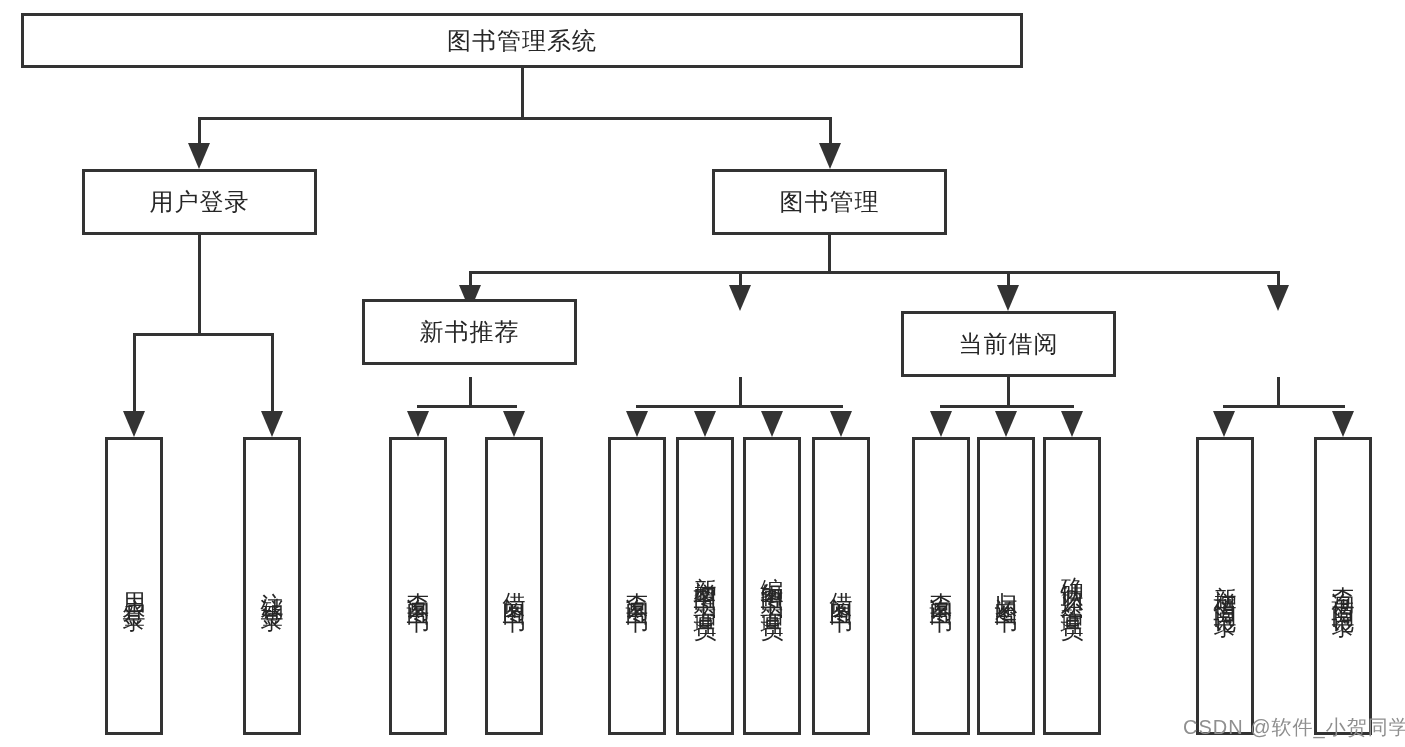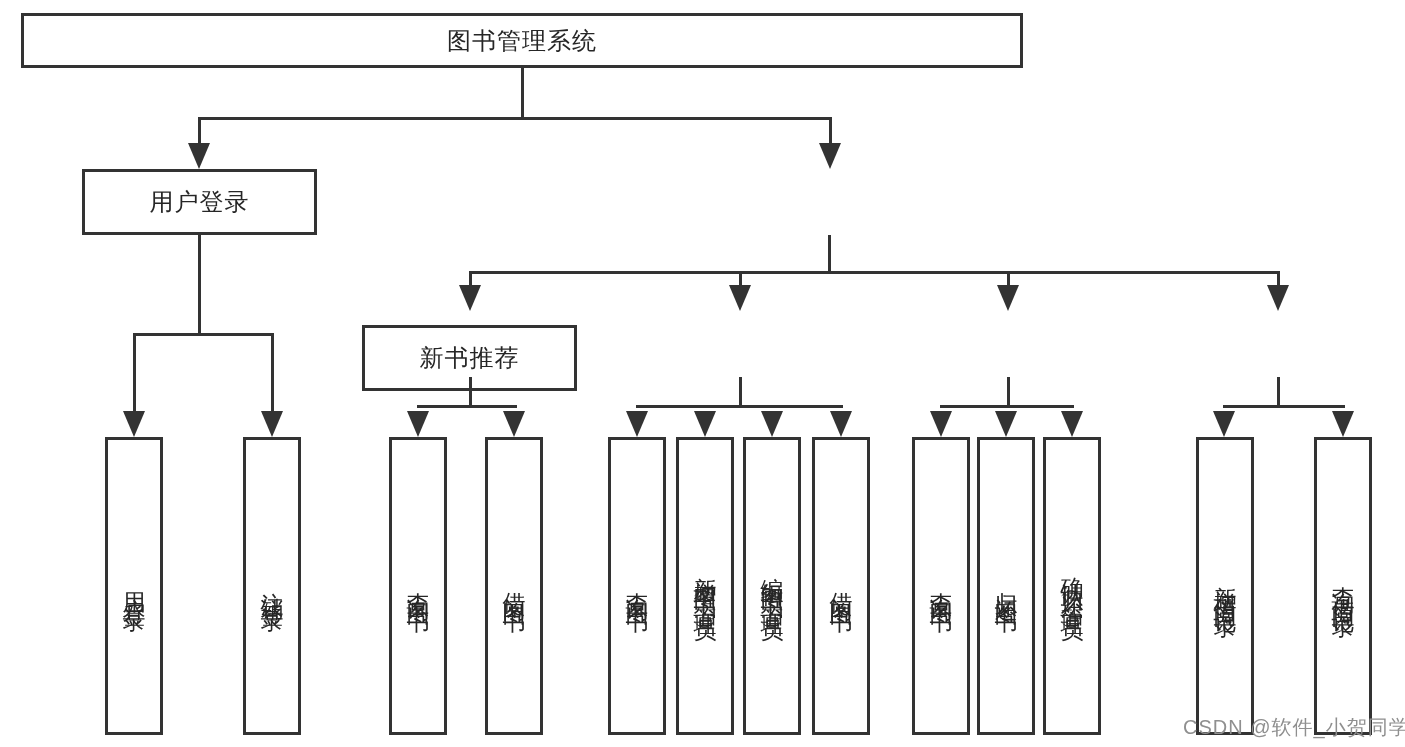--- a/index.html
+++ b/index.html
@@ -67,41 +67,47 @@
   <div class="vline" style="left:521px;top:68px;height:51px"></div>
   <div class="hline" style="left:198px;top:117px;width:633px"></div>
   <div class="vline" style="left:198px;top:117px;height:28px"></div>
   <div class="arrow" style="left:188px;top:143px"></div>
   <div class="vline" style="left:829px;top:117px;height:28px"></div>
   <div class="arrow" style="left:819px;top:143px"></div>
 
   <div class="box hnode" style="left:82px;top:169px;width:235px;height:66px">
     <span>用户登录</span>
   </div>
+  <div class="box hnode" style="left:712px;top:169px;width:235px;height:66px">
+    <span>图书管理</span>
+  </div>
 
   <div class="vline" style="left:198px;top:235px;height:100px"></div>
   <div class="hline" style="left:133px;top:333px;width:141px"></div>
   <div class="vline" style="left:133px;top:333px;height:80px"></div>
   <div class="arrow" style="left:123px;top:411px"></div>
   <div class="vline" style="left:271px;top:333px;height:80px"></div>
   <div class="arrow" style="left:261px;top:411px"></div>
 
   <div class="vline" style="left:828px;top:235px;height:38px"></div>
   <div class="hline" style="left:469px;top:271px;width:811px"></div>
   <div class="vline" style="left:469px;top:271px;height:16px"></div>
   <div class="arrow" style="left:459px;top:285px"></div>
   <div class="vline" style="left:739px;top:271px;height:16px"></div>
   <div class="arrow" style="left:729px;top:285px"></div>
   <div class="vline" style="left:1007px;top:271px;height:16px"></div>
   <div class="arrow" style="left:997px;top:285px"></div>
   <div class="vline" style="left:1277px;top:271px;height:16px"></div>
   <div class="arrow" style="left:1267px;top:285px"></div>
 
-  <div class="box hnode" style="left:362px;top:325px;width:215px;height:66px">
+  <div class="box hnode" style="left:362px;top:299px;width:215px;height:66px">
     <span>新书推荐</span>
+  </div>
+  <div class="box hnode" style="left:901px;top:311px;width:215px;height:66px">
+    <span>当前借阅</span>
   </div>
 
   <div class="vline" style="left:469px;top:377px;height:31px"></div>
   <div class="hline" style="left:417px;top:405px;width:100px"></div>
   <div class="arrow" style="left:407px;top:411px"></div>
   <div class="arrow" style="left:503px;top:411px"></div>
 
   <div class="vline" style="left:739px;top:377px;height:31px"></div>
   <div class="hline" style="left:636px;top:405px;width:207px"></div>
   <div class="arrow" style="left:626px;top:411px"></div>

